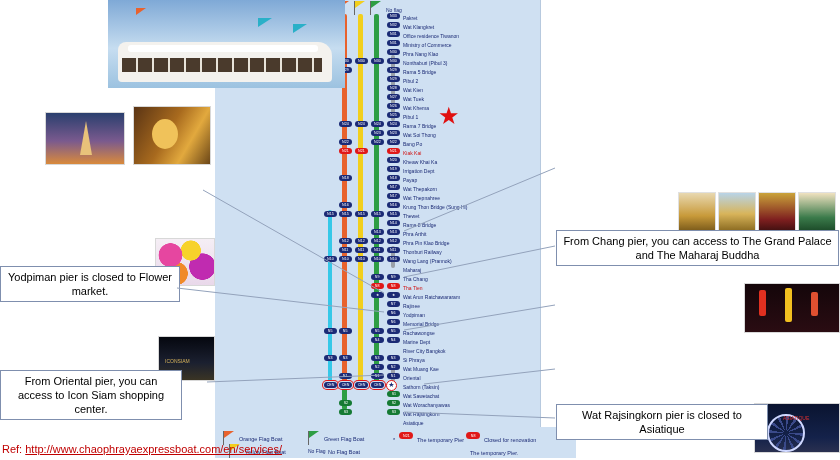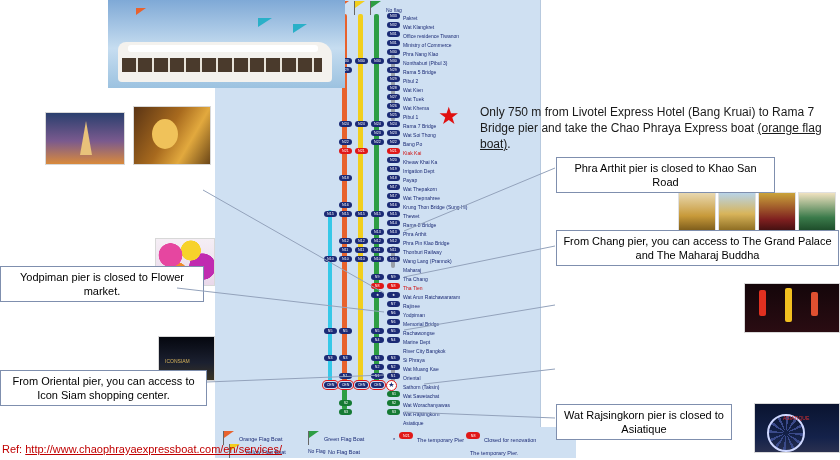--- a/index.html
+++ b/index.html
@@ -480,31 +480,26 @@
     <div class="neon" style="left:40px;top:4px;height:34px;background:#f2c020;"></div>
     <div class="neon" style="left:66px;top:8px;height:24px;background:#e05030;"></div>
   </div>
   <div id="asiatique-photo" class="photo">
     <div class="wheel"></div>
     <div class="asign"><span class="t5">ASIATIQUE</span></div>
   </div>
 
 
   <div id="star-icon">★</div>
-  <div id="star-note">
-    <span>Only 750 m from Livotel Express Hotel (Bang Kruai) to Rama 7 Bridge pier</span>
-    <span>and take the Chao Phraya Express boat </span><span style="text-decoration:underline;">(orange flag boat)</span><span>.</span>
-  </div>
-
-  <div class="callout" style="left:0px;top:266px;width:204px;">Yodpiman pier is closed to Flower market.</div>
-  <div class="callout" style="left:0px;top:370px;width:207px;">From Oriental pier, you can access to Icon Siam shopping center.</div>
-
-  <div class="callout" style="left:556px;top:157px;width:219px;">Phra Arthit pier is closed to Khao San Road</div>
+
+  <div class="callout" style="left:0px;top:266px;width:180px;">Yodpiman pier is closed to Flower market.</div>
+  <div class="callout" style="left:0px;top:370px;width:182px;">From Oriental pier, you can access to Icon Siam shopping center.</div>
+
   <div class="callout" style="left:556px;top:230px;width:283px;">From Chang pier, you can access to The Grand Palace and The Maharaj Buddha</div>
-  <div class="callout" style="left:556px;top:404px;width:176px;">Wat Rajsingkorn pier is closed to Asiatique</div>
+  <div class="callout" style="left:556px;top:404px;width:212px;">Wat Rajsingkorn pier is closed to Asiatique</div>
 
   <div id="refline">
     <span>Ref:</span>
     <span class="url">http://www.chaophrayaexpressboat.com/en/services/</span>
   </div>
 
   <svg class="connectors" width="840" height="460">
       <line x1="203" y1="190" x2="384" y2="293" stroke="#93a2bb" stroke-width="1"></line>
       <line x1="177" y1="288" x2="384" y2="312" stroke="#93a2bb" stroke-width="1"></line>
       <line x1="207" y1="382" x2="384" y2="375" stroke="#93a2bb" stroke-width="1"></line>

